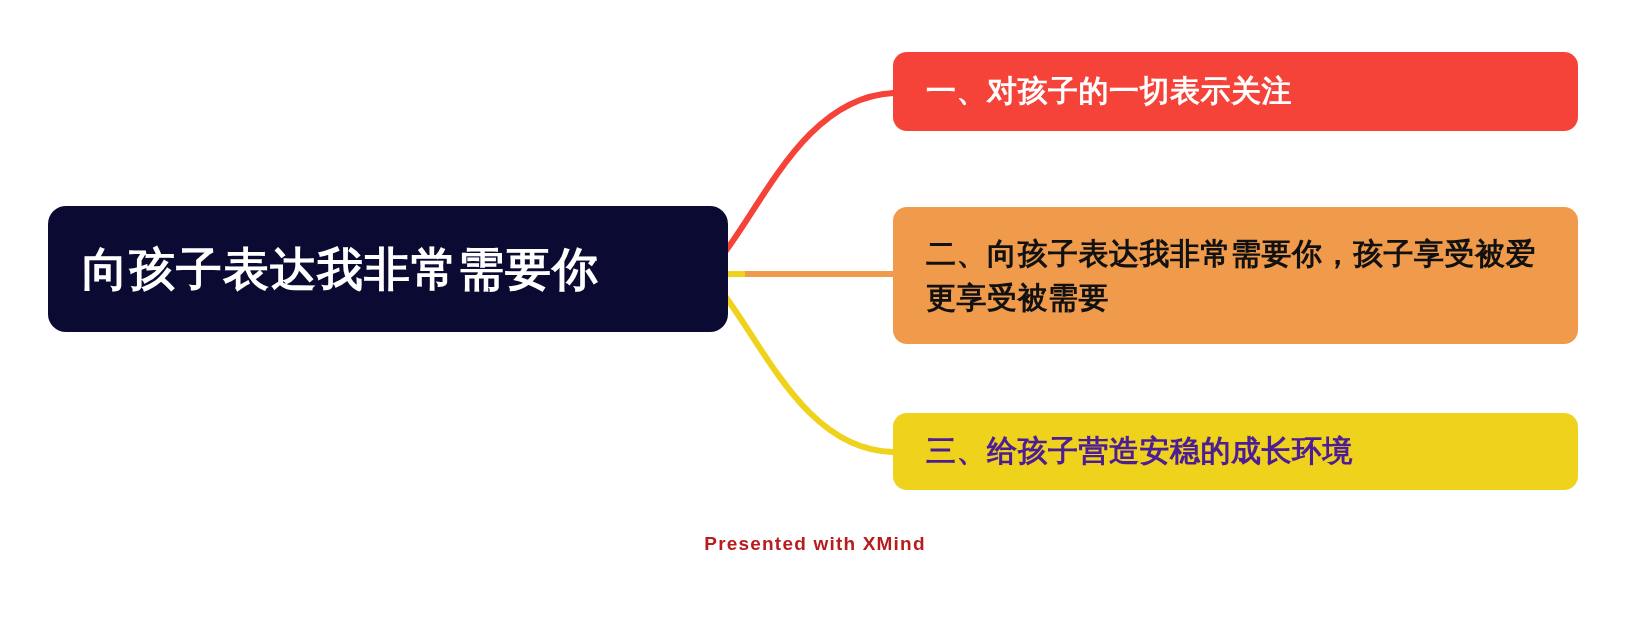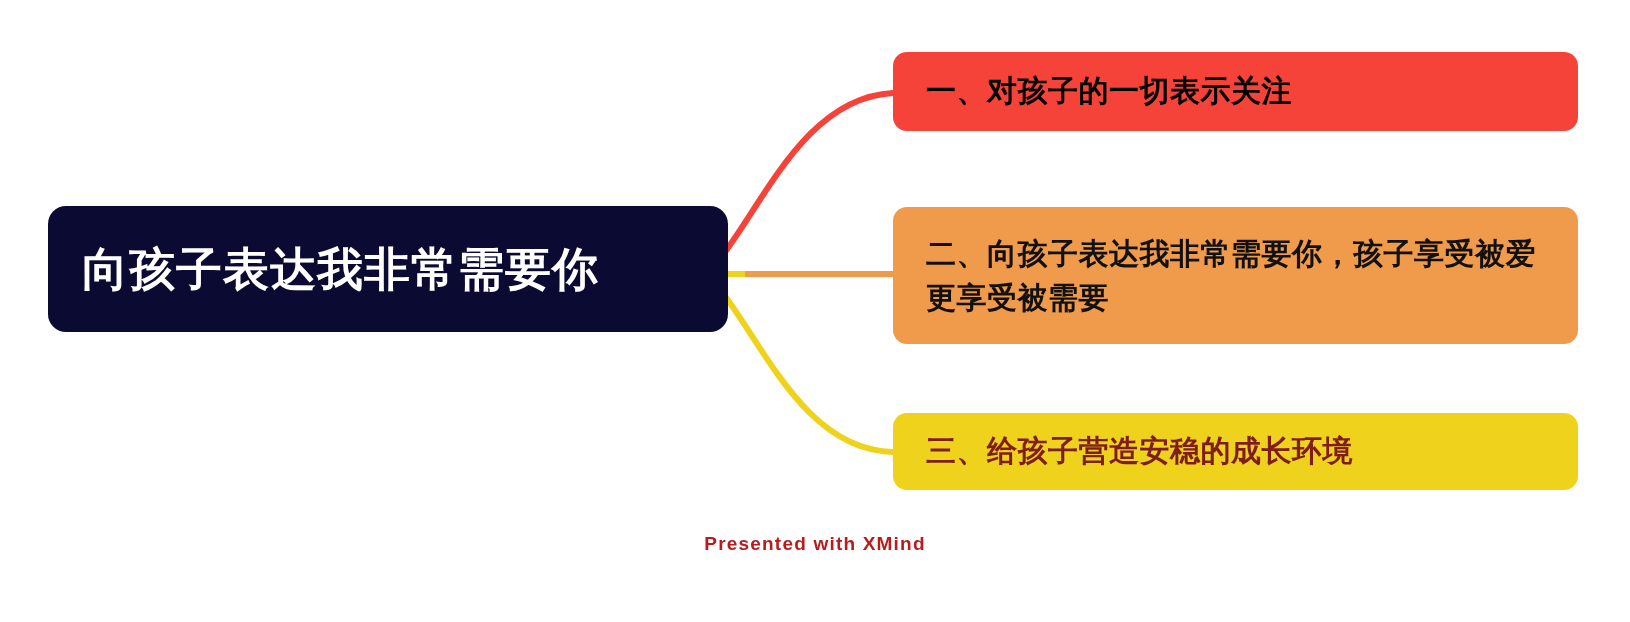--- a/index.html
+++ b/index.html
@@ -71,21 +71,21 @@
     width: 685px;
     padding: 0 33px;
   }
 
   #branch-node-1 {
     top: 52px;
     height: 79px;
     background: #f6433a;
   }
   #branch-node-1 .node-label {
-    color: #000000;
+    color: #ffffff;
     font-size: 30px;
     line-height: 1.35;
   }
 
   #branch-node-2 {
     top: 207px;
     height: 137px;
     background: #f09a4b;
   }
   #branch-node-2 .node-label {
@@ -93,21 +93,21 @@
     font-size: 30px;
     line-height: 1.45;
   }
 
   #branch-node-3 {
     top: 413px;
     height: 77px;
     background: #eed21c;
   }
   #branch-node-3 .node-label {
-    color: #7f1d1d;
+    color: #4c1d95;
     font-size: 30px;
     line-height: 1.35;
   }
 
   
   #watermark {
     position: absolute;
     left: 0;
     top: 533px;
     width: 1630px;

